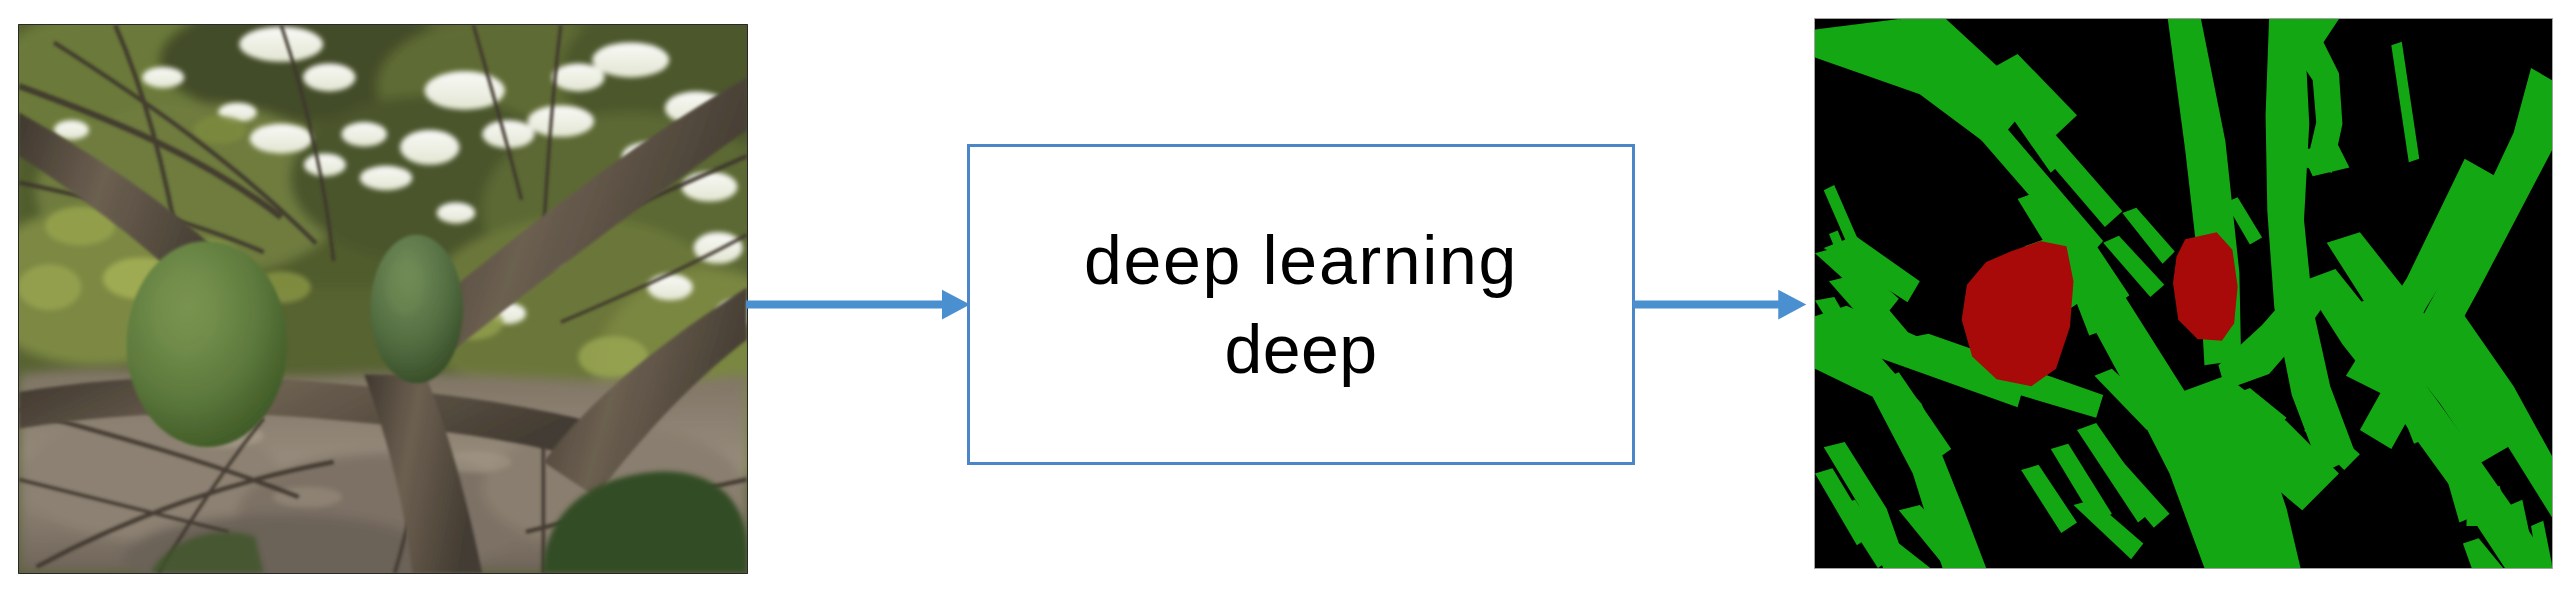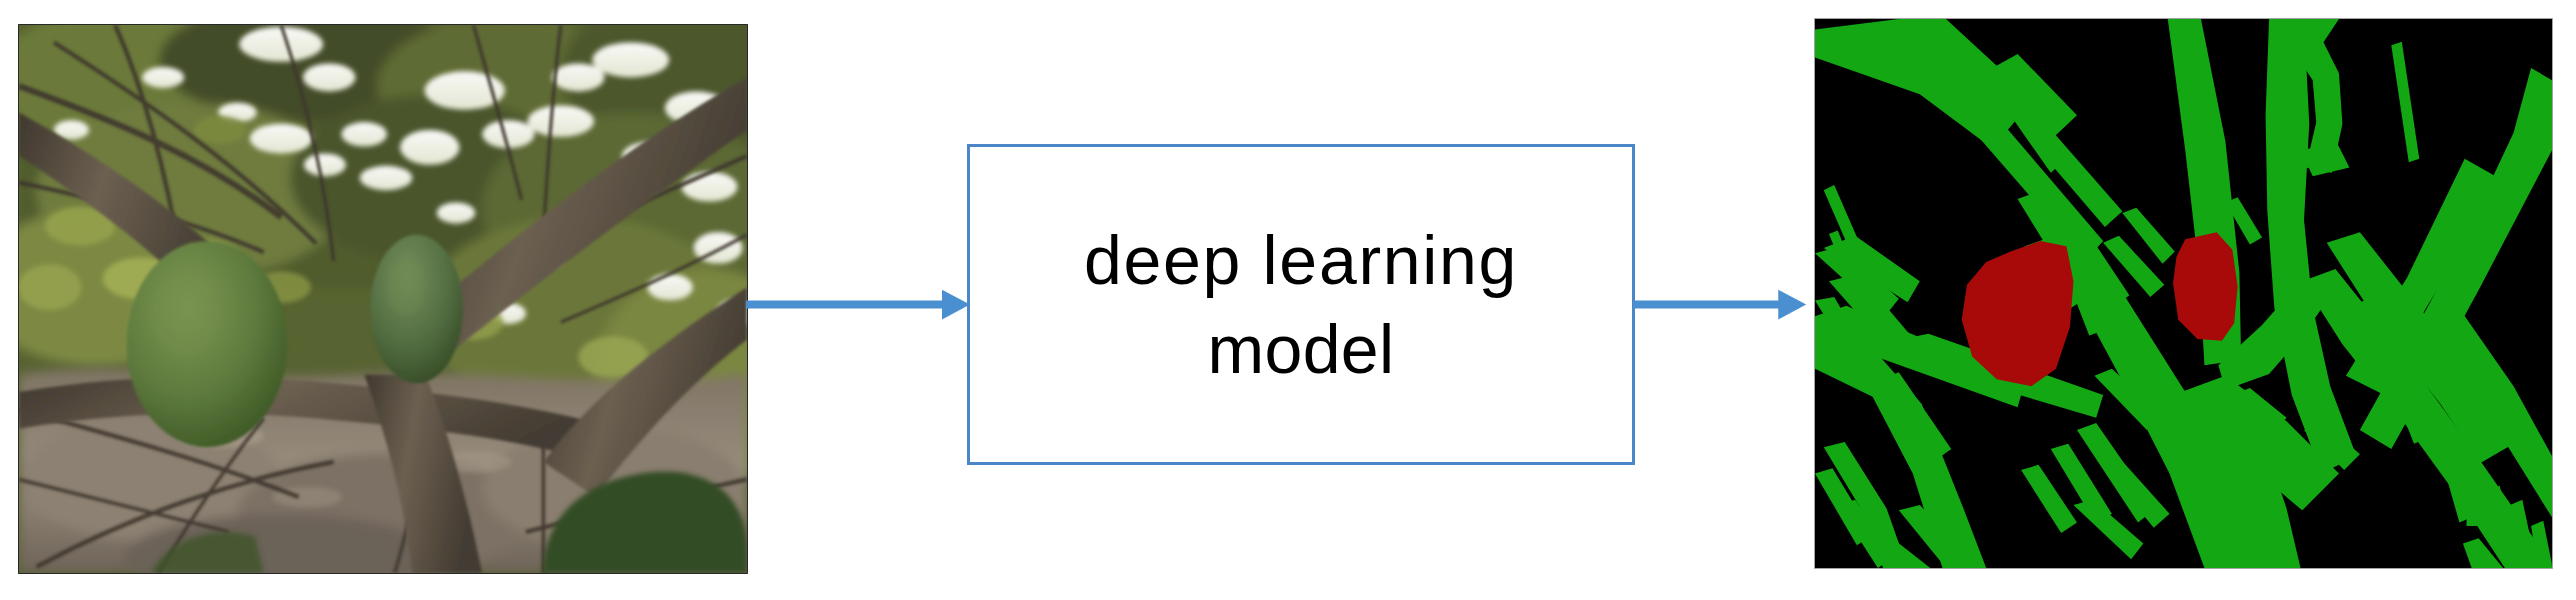--- a/index.html
+++ b/index.html
@@ -213,21 +213,21 @@
 
   <div class="arrow" id="arrow-in">
     <svg viewBox="0 0 256 40" width="224" height="35">
       <line x1="0" y1="20" x2="230" y2="20" stroke="#4a90d0" stroke-width="9"></line>
       <polygon points="224,3 256,20 224,37" fill="#4a90d0"></polygon>
     </svg>
   </div>
 
   <div class="model-box">
     <div class="model-line l1">deep  learning</div>
-    <div class="model-line l3">model</div>
+    <div class="model-line l3">deep</div>
   </div>
 
   <div class="arrow" id="arrow-out">
     <svg viewBox="0 0 200 40" width="175" height="35">
       <line x1="0" y1="20" x2="172" y2="20" stroke="#4a90d0" stroke-width="9"></line>
       <polygon points="166,3 198,20 166,37" fill="#4a90d0"></polygon>
     </svg>
   </div>
 
   <div class="mask-frame" title="semantic segmentation mask: green branches and red fruit regions on black background">

